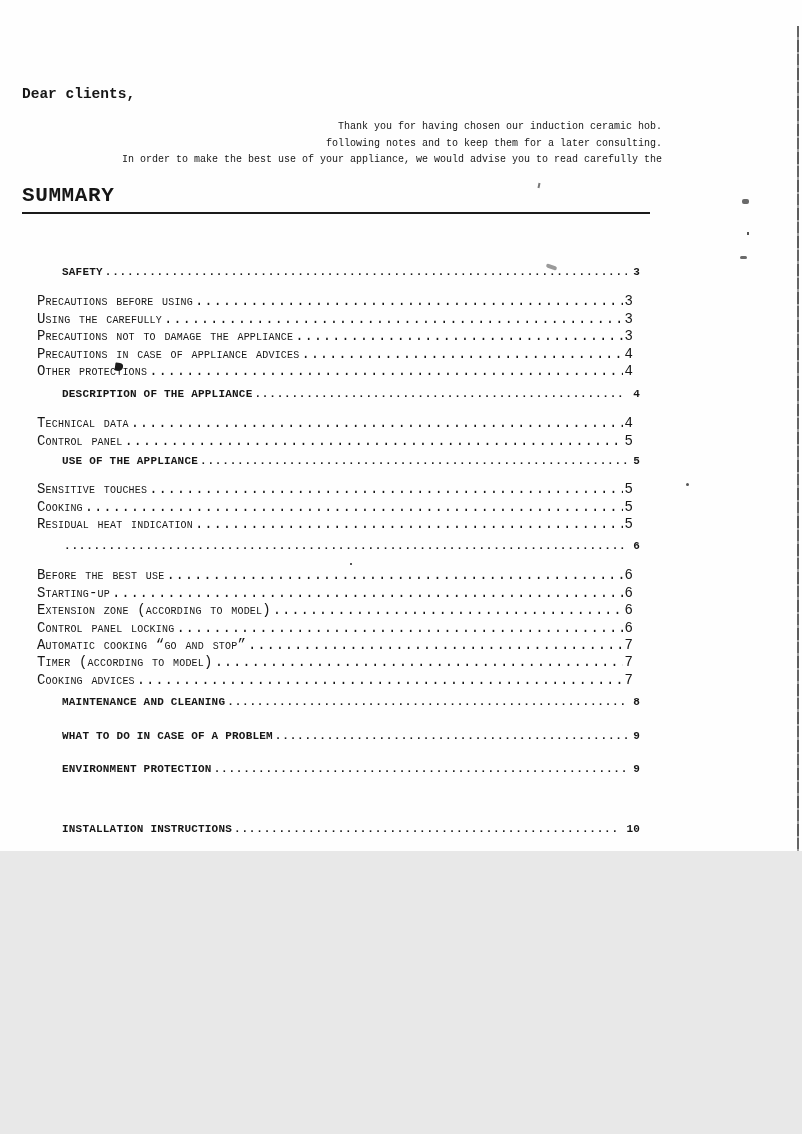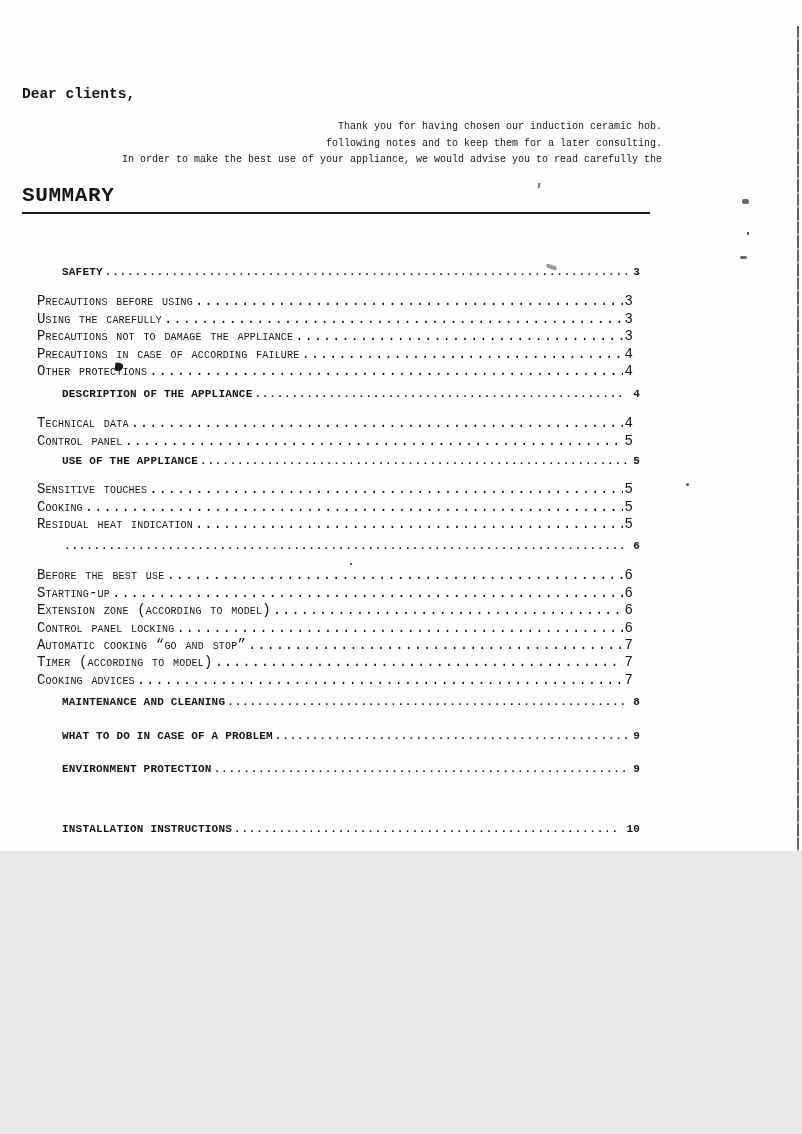--- a/index.html
+++ b/index.html
@@ -128,21 +128,21 @@
       <span class="toc-label">Using the carefully</span>
       <span class="toc-dots"></span>
       <span class="toc-page">3</span>
     </div>
     <div class="toc-row sub" style="top:62px">
       <span class="toc-label">Precautions not to damage the appliance</span>
       <span class="toc-dots"></span>
       <span class="toc-page">3</span>
     </div>
     <div class="toc-row sub" style="top:79.5px">
-      <span class="toc-label">Precautions in case of according failure</span>
+      <span class="toc-label">Precautions in case of appliance advices</span>
       <span class="toc-dots"></span>
       <span class="toc-page">4</span>
     </div>
     <div class="toc-row sub" style="top:97px">
       <span class="toc-label">Other protections</span>
       <span class="toc-dots"></span>
       <span class="toc-page">4</span>
     </div>
 
     <div class="toc-row l1" style="top:122px">

